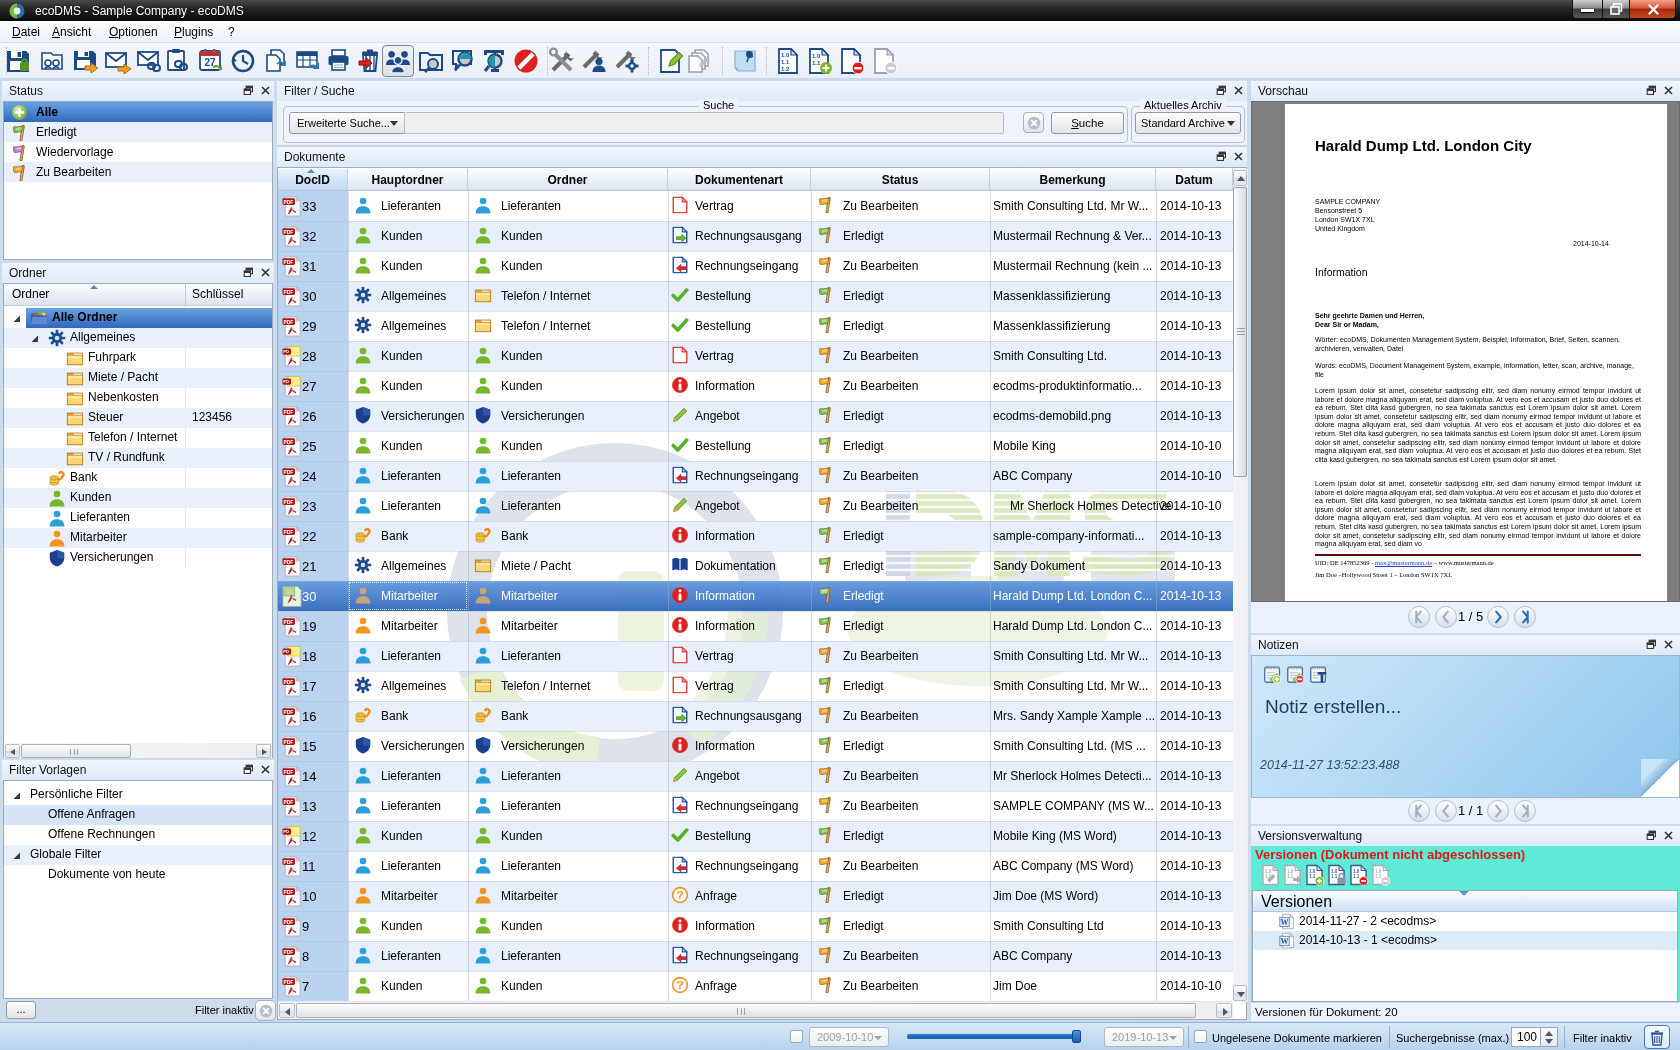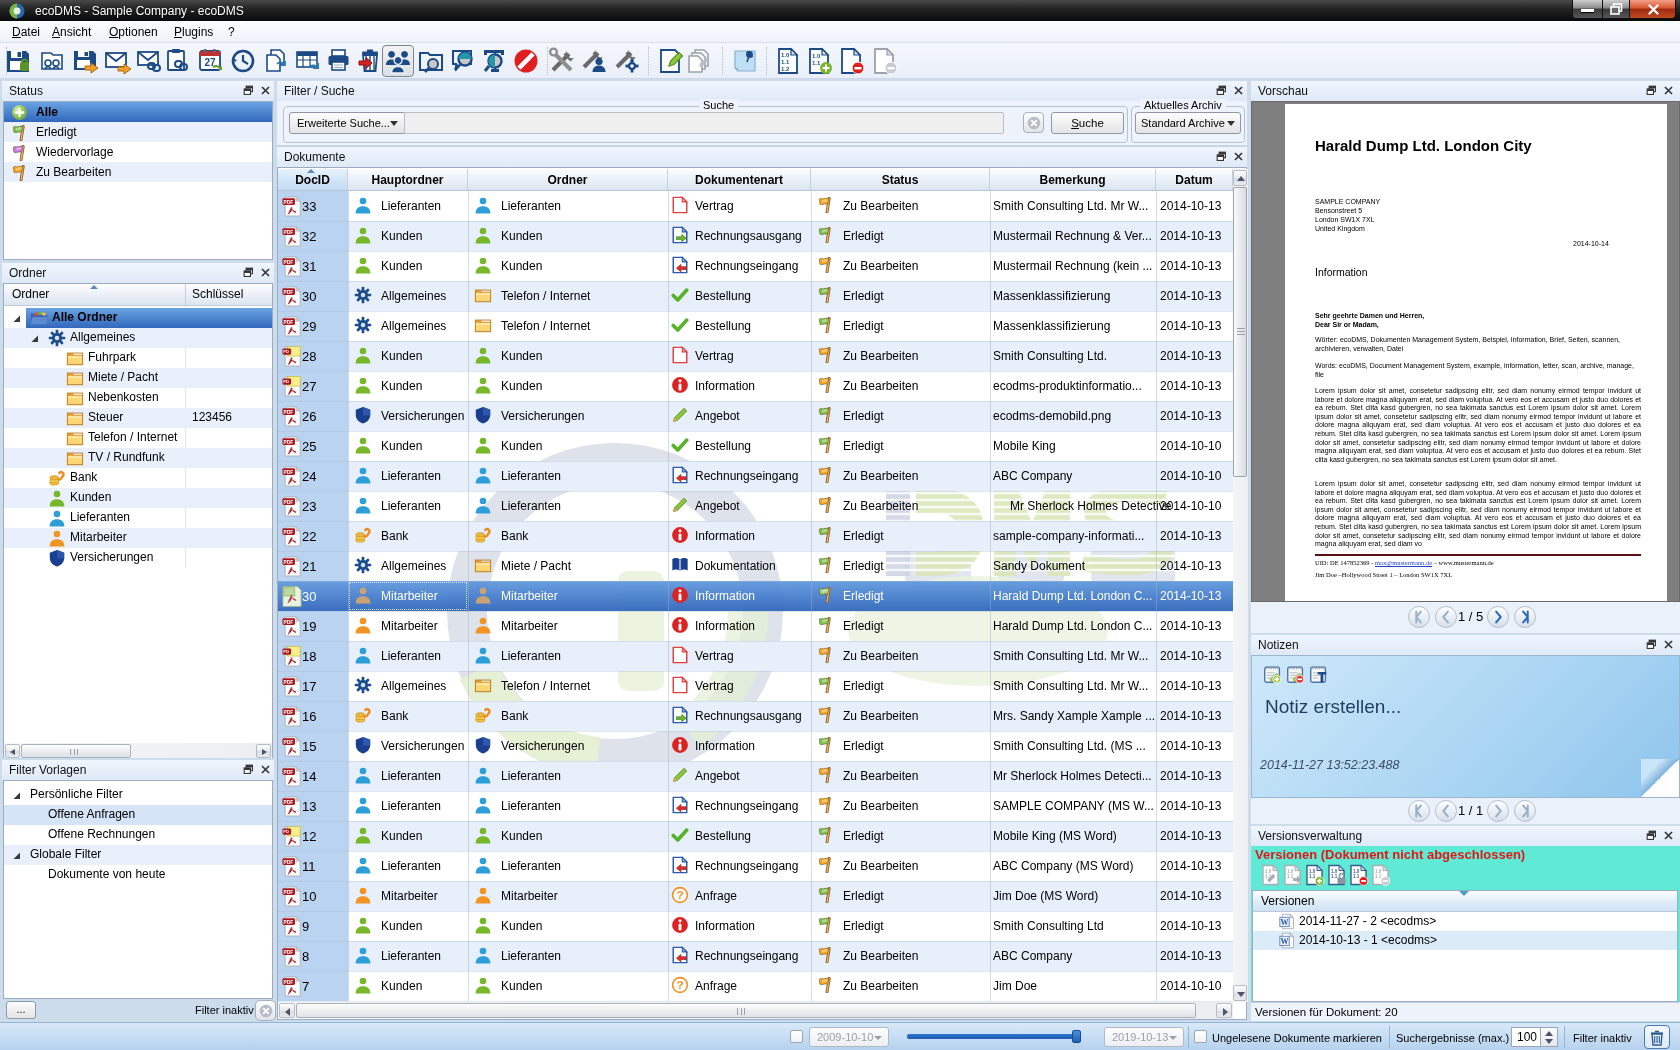--- a/index.html
+++ b/index.html
@@ -1901,21 +1901,21 @@
     </svg>
     <svg class="abs" style="left:118px;top:18px" width="22" height="22" viewBox="0 0 22 22">
       <path d="M4 1.5h10l5 5v14H4z" fill="#fff" stroke="#a8aeb8" stroke-width="1.4"></path>
       <path d="M14 1.5l5 5h-5z" fill="#dde2ea" stroke="#a8aeb8" stroke-width="1"></path>
       <text x="6" y="8.5" font-size="4.6" font-weight="bold" fill="#a8aeb8">1.0</text>
       <text x="6" y="13.5" font-size="4.6" font-weight="bold" fill="#a8aeb8">1.1</text>
       <circle cx="16.5" cy="17" r="4.4" fill="#c8ccd2" stroke="#fff" stroke-width=".8"></circle>
       <rect x="14.1" y="16.1" width="4.8" height="1.8" fill="#fff"></rect>
     </svg>
     <div class="abs" style="left:1px;top:44px;width:426px;height:112px;background:#fff;border:1px solid #9aabc2">
-      <div class="abs" style="left:0;top:0;width:424px;height:21px;background:linear-gradient(#fdfeff,#dcebf8 60%,#cfe3f4);border-bottom:1px solid #b8c8da;font-size:12px;line-height:21px;padding-left:8px">Versionen</div>
+      <div class="abs" style="left:0;top:0;width:424px;height:21px;background:linear-gradient(#fdfeff,#dcebf8 60%,#cfe3f4);border-bottom:1px solid #b8c8da;font-size:16px;line-height:21px;padding-left:8px">Versionen</div>
       <div class="abs" style="left:206px;top:0px;width:0;height:0;border-left:5px solid transparent;border-right:5px solid transparent;border-top:5px solid #49a0c0"></div>
       <div class="abs" style="left:0;top:21px;width:424px;height:19px">
         <svg class="abs" style="left:26px;top:1px" width="17" height="17" color="#2555a8">
           <use href="#word"></use>
         </svg>
         <span class="abs" style="left:46px;top:2px;font-size:12px">2014-11-27 - 2 &lt;ecodms&gt;</span>
       </div>
       <div class="abs" style="left:0;top:40px;width:424px;height:19px;background:#dcebf8">
         <svg class="abs" style="left:26px;top:1px" width="17" height="17">
           <use href="#word"></use>

